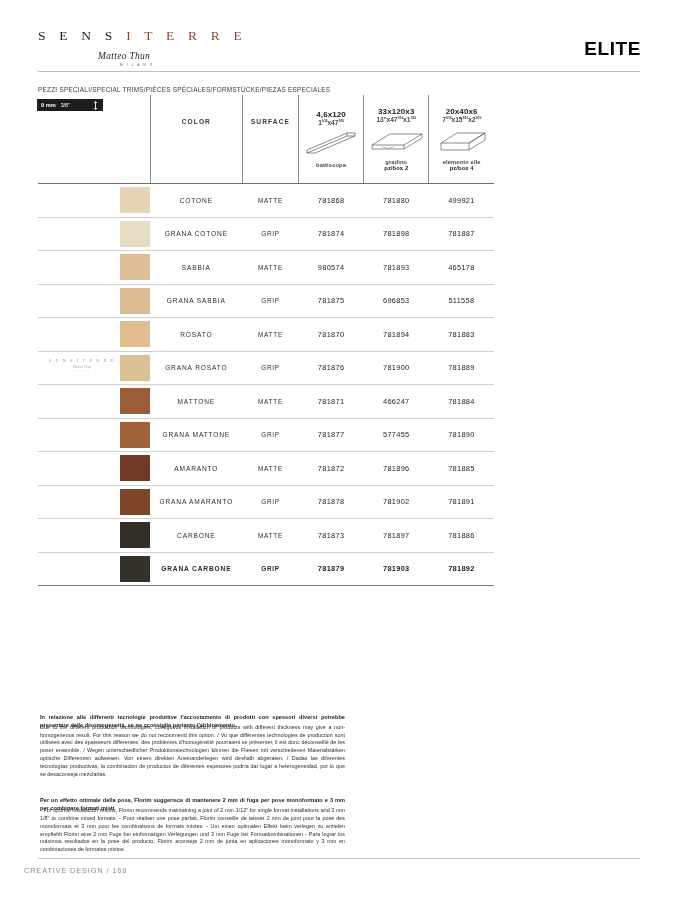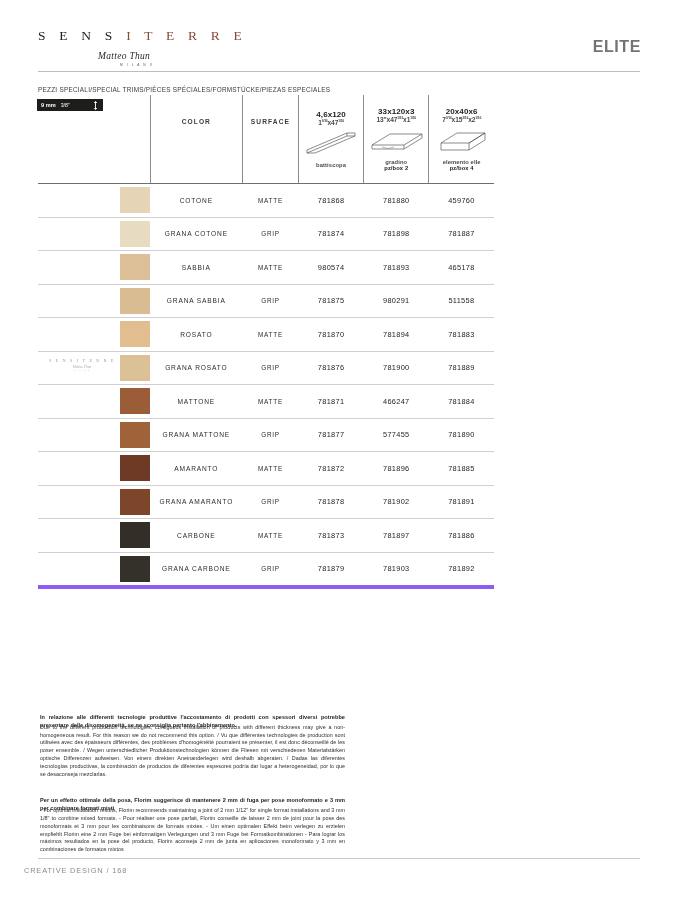--- a/index.html
+++ b/index.html
@@ -48,24 +48,24 @@
     margin-top: 2px;
     font-size: 3.2px;
     letter-spacing: 1.6px;
     color: #555;
   }
 
   .elite-title {
     position: absolute;
     right: 36px;
     top: 38px;
-    font-size: 16px;
+    font-size: 19px;
     font-weight: bold;
     letter-spacing: .6px;
-    color: #737373;
+    color: #000000;
     font-family: "Liberation Sans", sans-serif;
   }
 
   .header-rule {
     position: absolute;
     left: 38px;
     top: 71px;
     width: 602px;
     height: 1px;
     background: #bdbdbd;
@@ -178,21 +178,21 @@
   .thead-rule td {
     border-bottom: 1.4px solid #6e6e6e;
     height: 0;
   }
 
   
   .body-row td {
     height: 32.5px;
     border-bottom: 1px solid #d0d0d0;
   }
-  .body-row:last-child td { border-bottom: 4px solid #8b5cf6; }
+  .body-row:last-child td { border-bottom: 1px solid #8b5cf6; font-weight: bold; }
 
   .cell-swatch { text-align: right; padding-right: 0; }
   .swatch {
     display: inline-block;
     width: 30px;
     height: 26px;
     vertical-align: middle;
   }
   .cell-color {
     text-align: center;
@@ -376,21 +376,21 @@
     </tr>
   </thead>
   <tbody>
       <tr class="body-row">
         <td></td>
         <td class="cell-swatch"><span class="swatch" style="background: rgb(230, 212, 182);"></span></td>
         <td class="cell-color">COTONE</td>
         <td class="cell-surface">MATTE</td>
         <td class="cell-code">781868</td>
         <td class="cell-code">781880</td>
-        <td class="cell-code">459760</td>
+        <td class="cell-code">499921</td>
       </tr>
       <tr class="body-row">
         <td></td>
         <td class="cell-swatch"><span class="swatch" style="background: rgb(231, 220, 194);"></span></td>
         <td class="cell-color">GRANA COTONE</td>
         <td class="cell-surface">GRIP</td>
         <td class="cell-code">781874</td>
         <td class="cell-code">781898</td>
         <td class="cell-code">781887</td>
       </tr>
@@ -402,21 +402,21 @@
         <td class="cell-code">980574</td>
         <td class="cell-code">781893</td>
         <td class="cell-code">465178</td>
       </tr>
       <tr class="body-row">
         <td></td>
         <td class="cell-swatch"><span class="swatch" style="background: rgb(217, 188, 145);"></span></td>
         <td class="cell-color">GRANA SABBIA</td>
         <td class="cell-surface">GRIP</td>
         <td class="cell-code">781875</td>
-        <td class="cell-code">980291</td>
+        <td class="cell-code">696853</td>
         <td class="cell-code">511558</td>
       </tr>
       <tr class="body-row">
         <td></td>
         <td class="cell-swatch"><span class="swatch" style="background: rgb(226, 189, 143);"></span></td>
         <td class="cell-color">ROSATO</td>
         <td class="cell-surface">MATTE</td>
         <td class="cell-code">781870</td>
         <td class="cell-code">781894</td>
         <td class="cell-code">781883</td>

